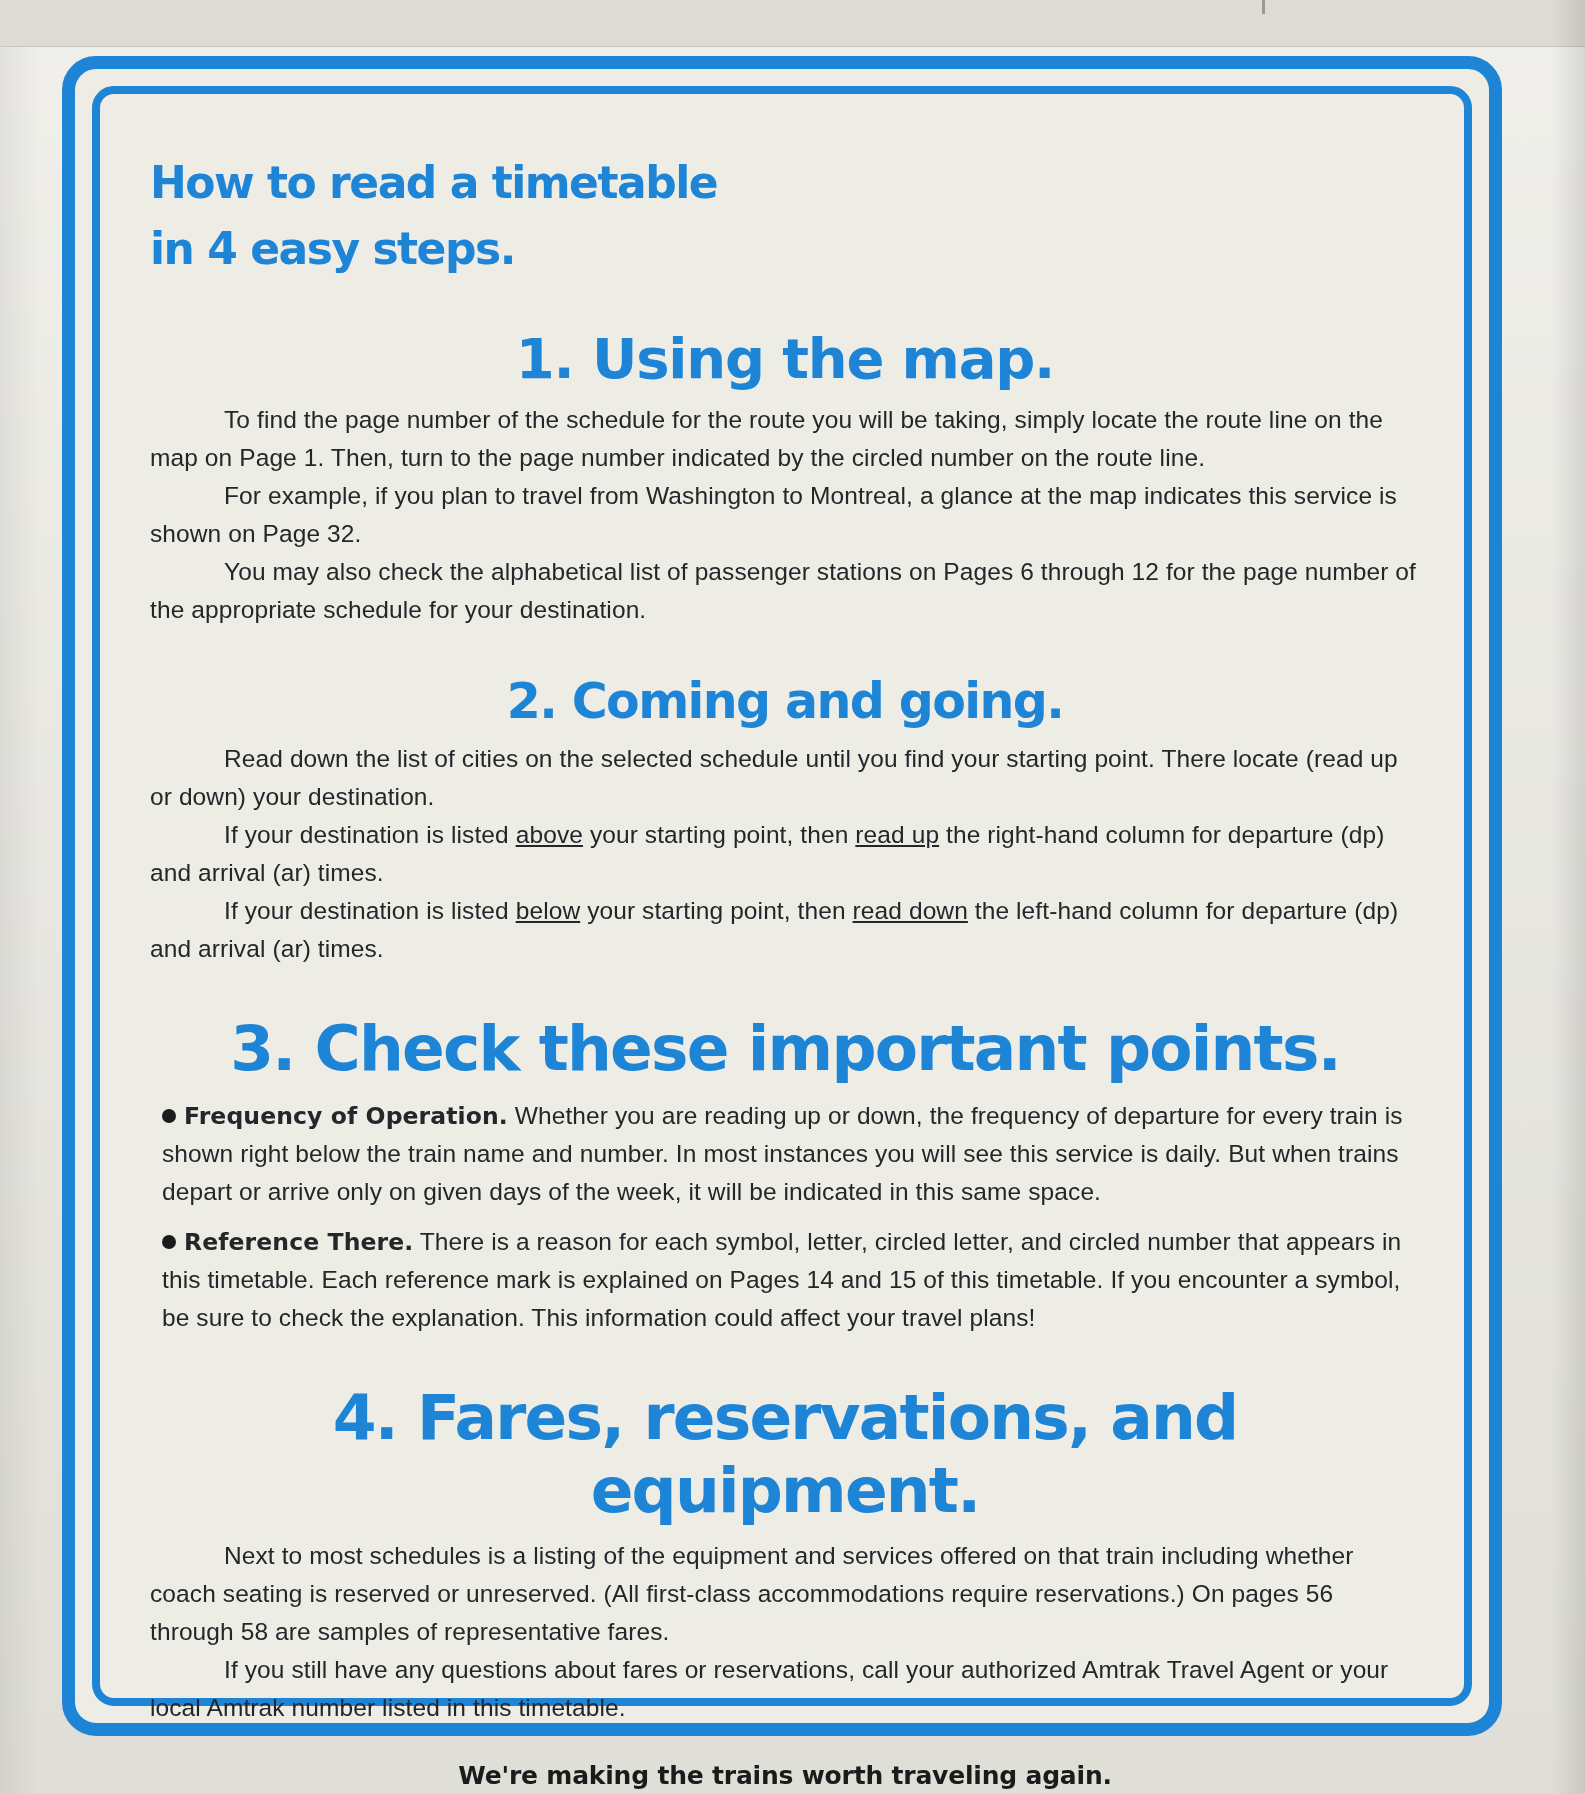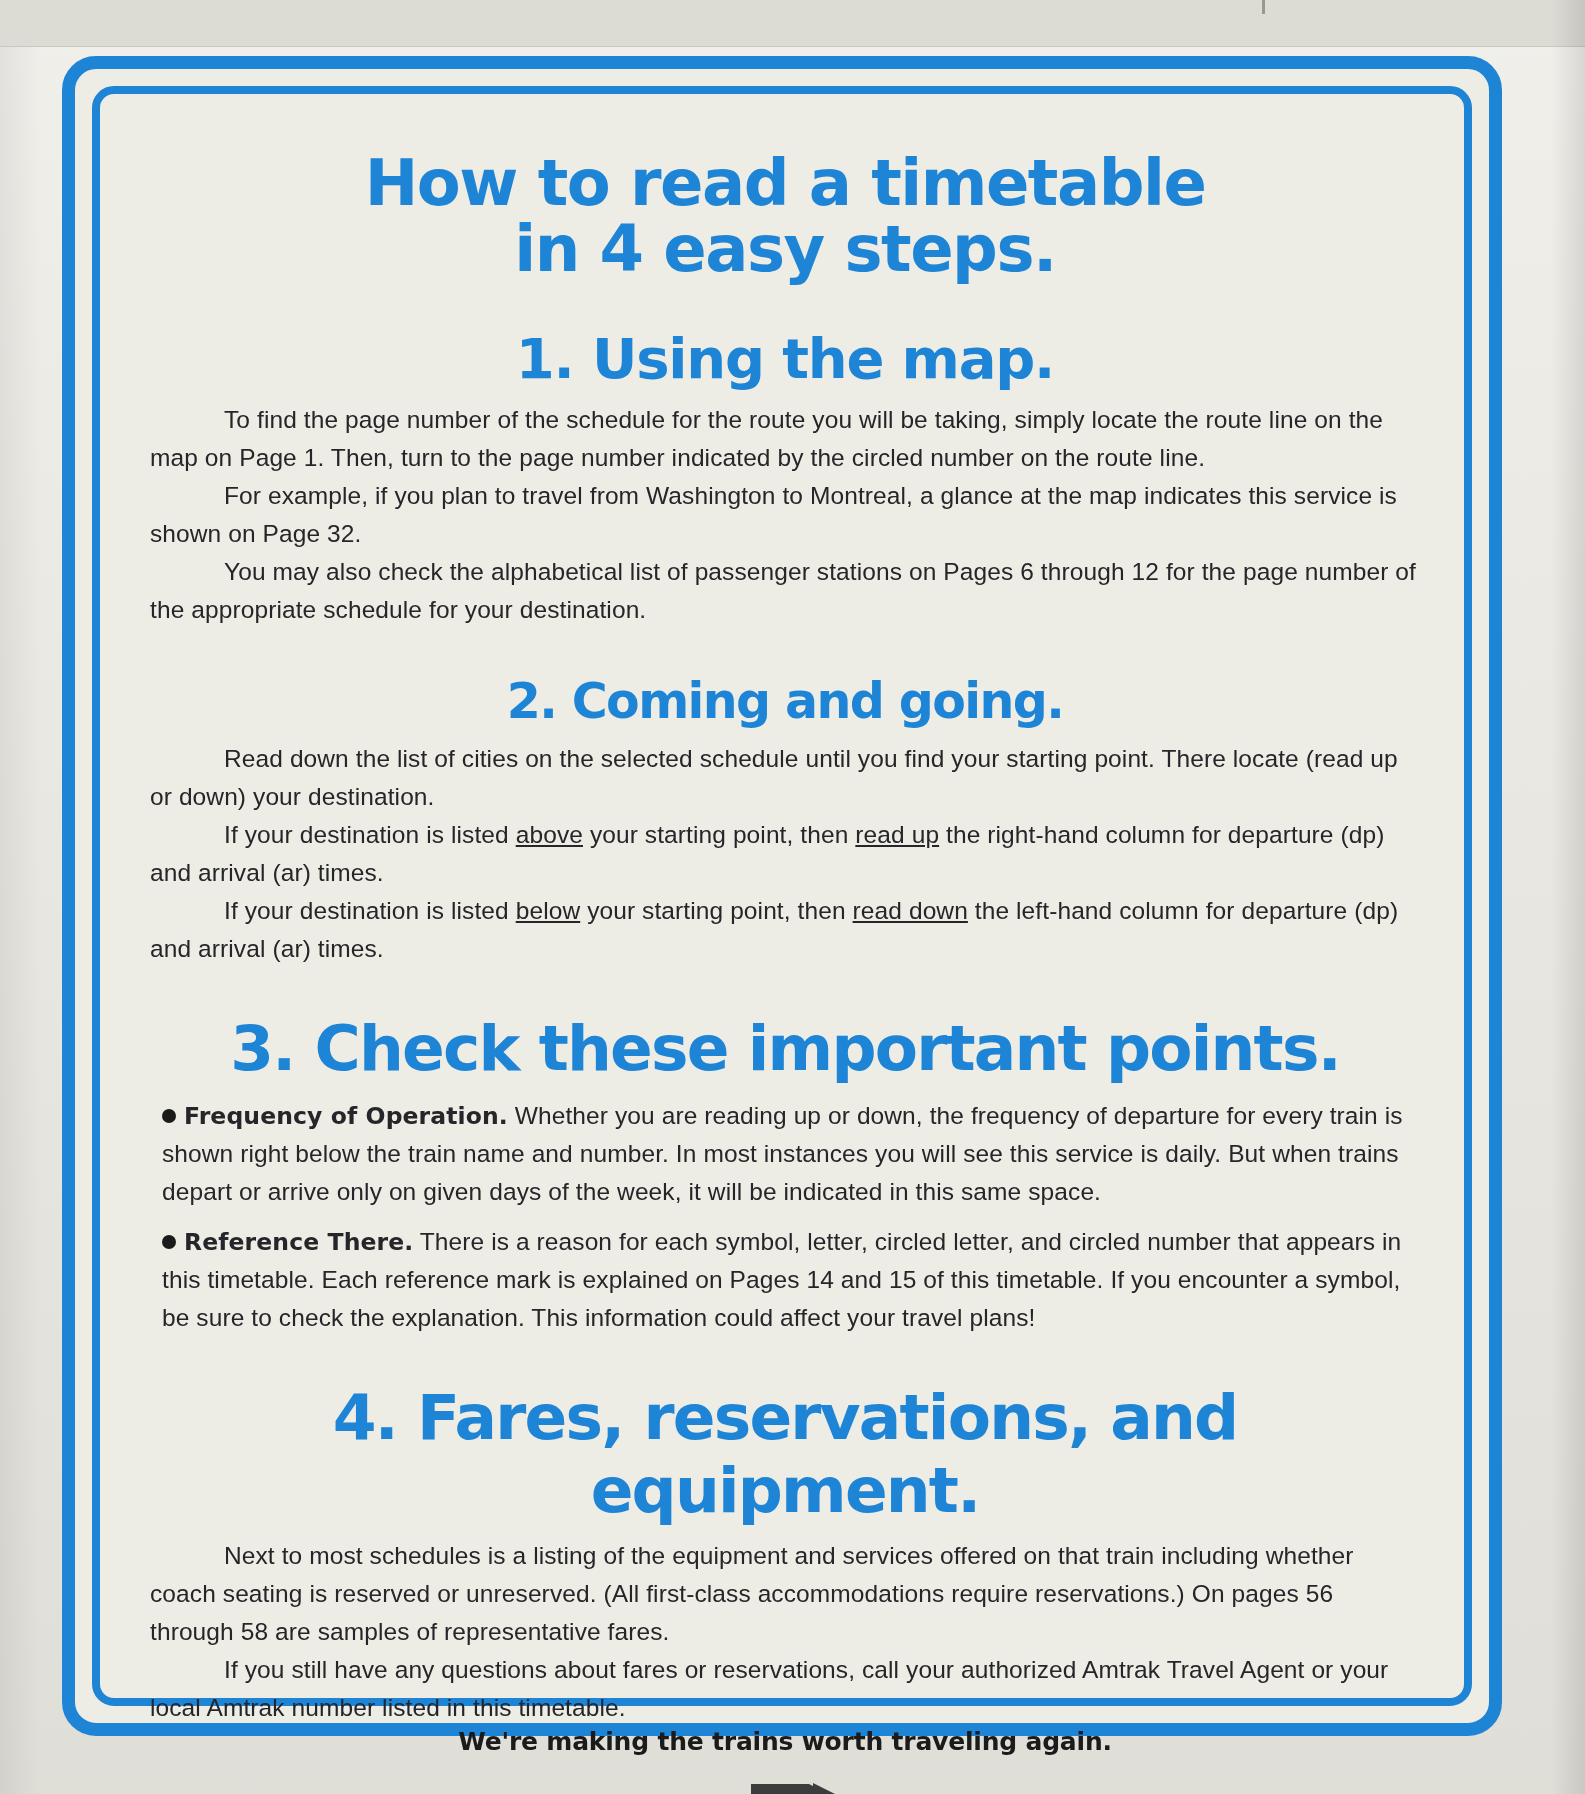--- a/index.html
+++ b/index.html
@@ -73,24 +73,23 @@
     left: 150px;
     top: 120px;
     width: 1270px;
     height: 1550px;
   }
 
   h1.title {
     color: #1e84d6;
     font-family: "DejaVu Sans", sans-serif;
     font-weight: bold;
-    font-size: 64px;
+    font-size: 44px;
     line-height: 66px;
     letter-spacing: -1.5px;
-    text-align: center;
     margin: 30px 0 0 0;
     padding: 0;
   }
   h1.title .line2 { display: block; }
 
   h2.step {
     color: #1e84d6;
     font-family: "DejaVu Sans", sans-serif;
     font-weight: bold;
     font-size: 56px;
@@ -138,20 +137,21 @@
 
   u.ul { text-decoration: underline; }
 
   .tagline {
     text-align: center;
     color: #1b1b1b;
     font-family: "DejaVu Sans", sans-serif;
     font-weight: bold;
     font-size: 25px;
     letter-spacing: -0.2px;
+    margin-top: 34px;
   }
 
   .logo-row {
     display: flex;
     align-items: center;
     justify-content: center;
     margin-top: 26px;
   }
   .logo-word {
     font-family: Liberation Mono, monospace;

